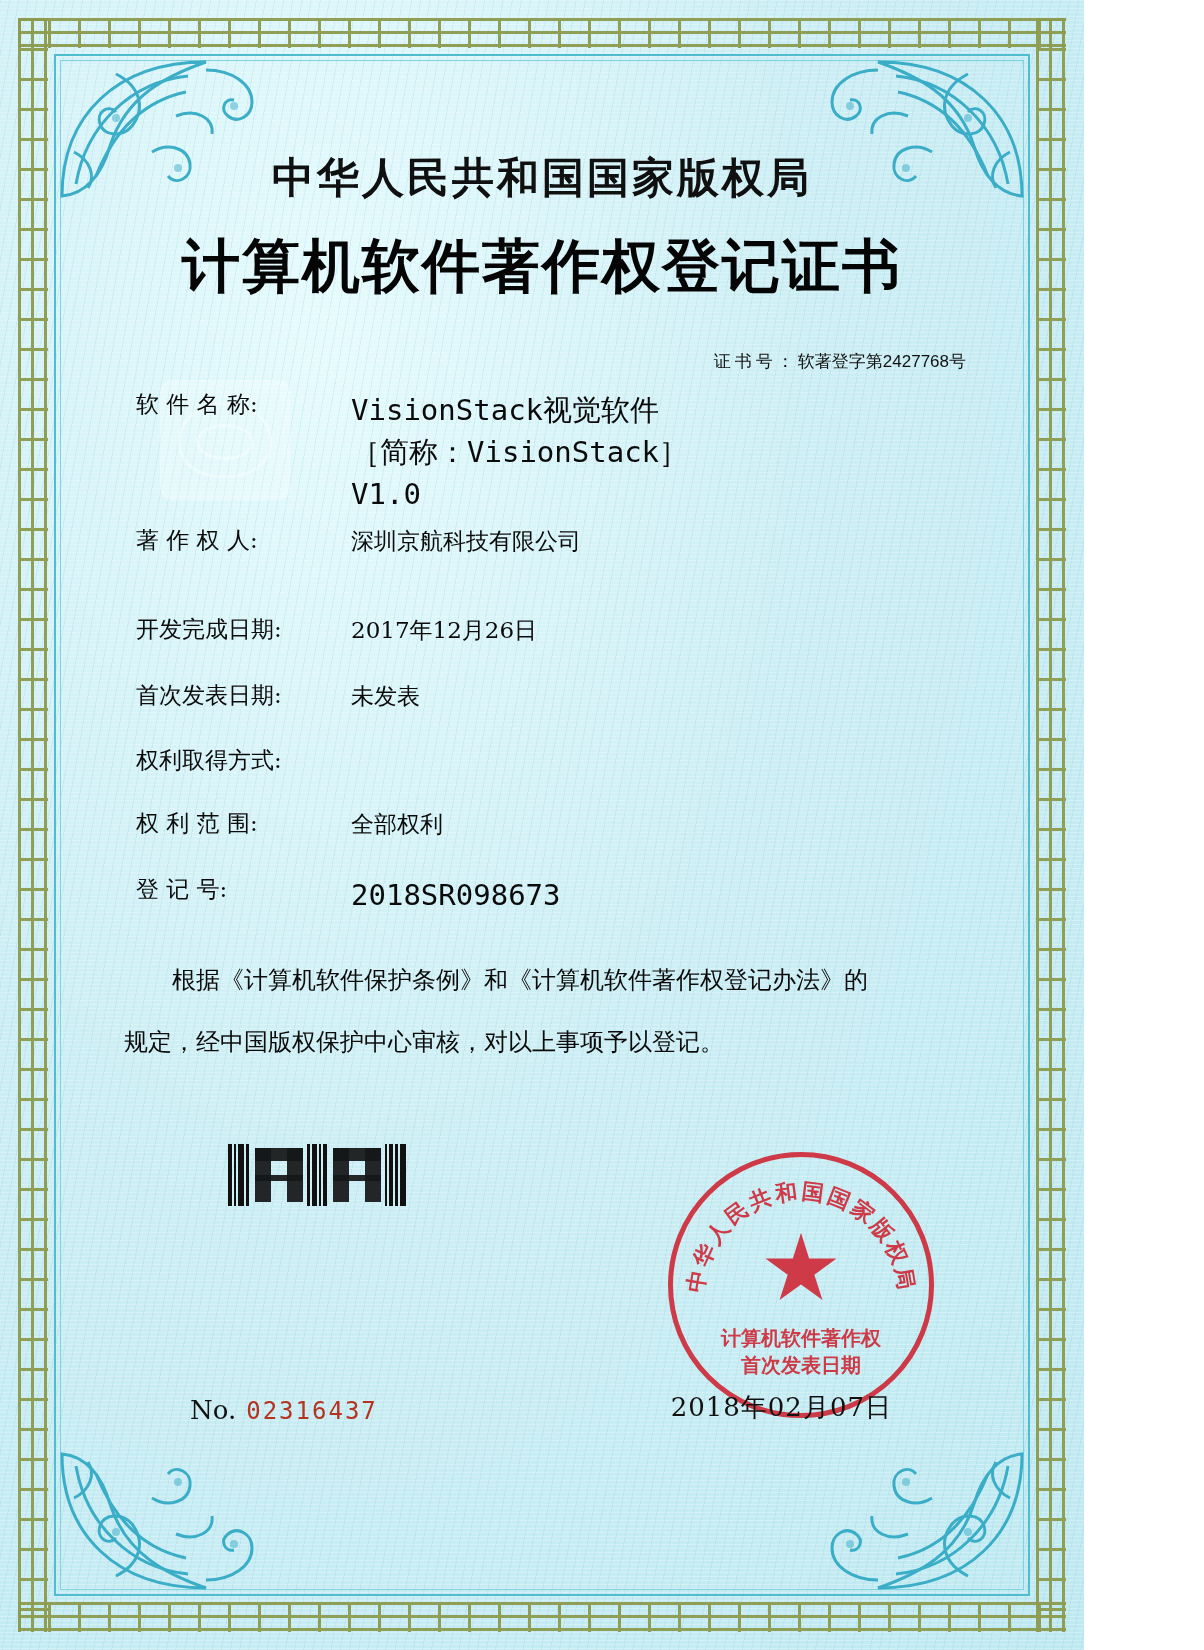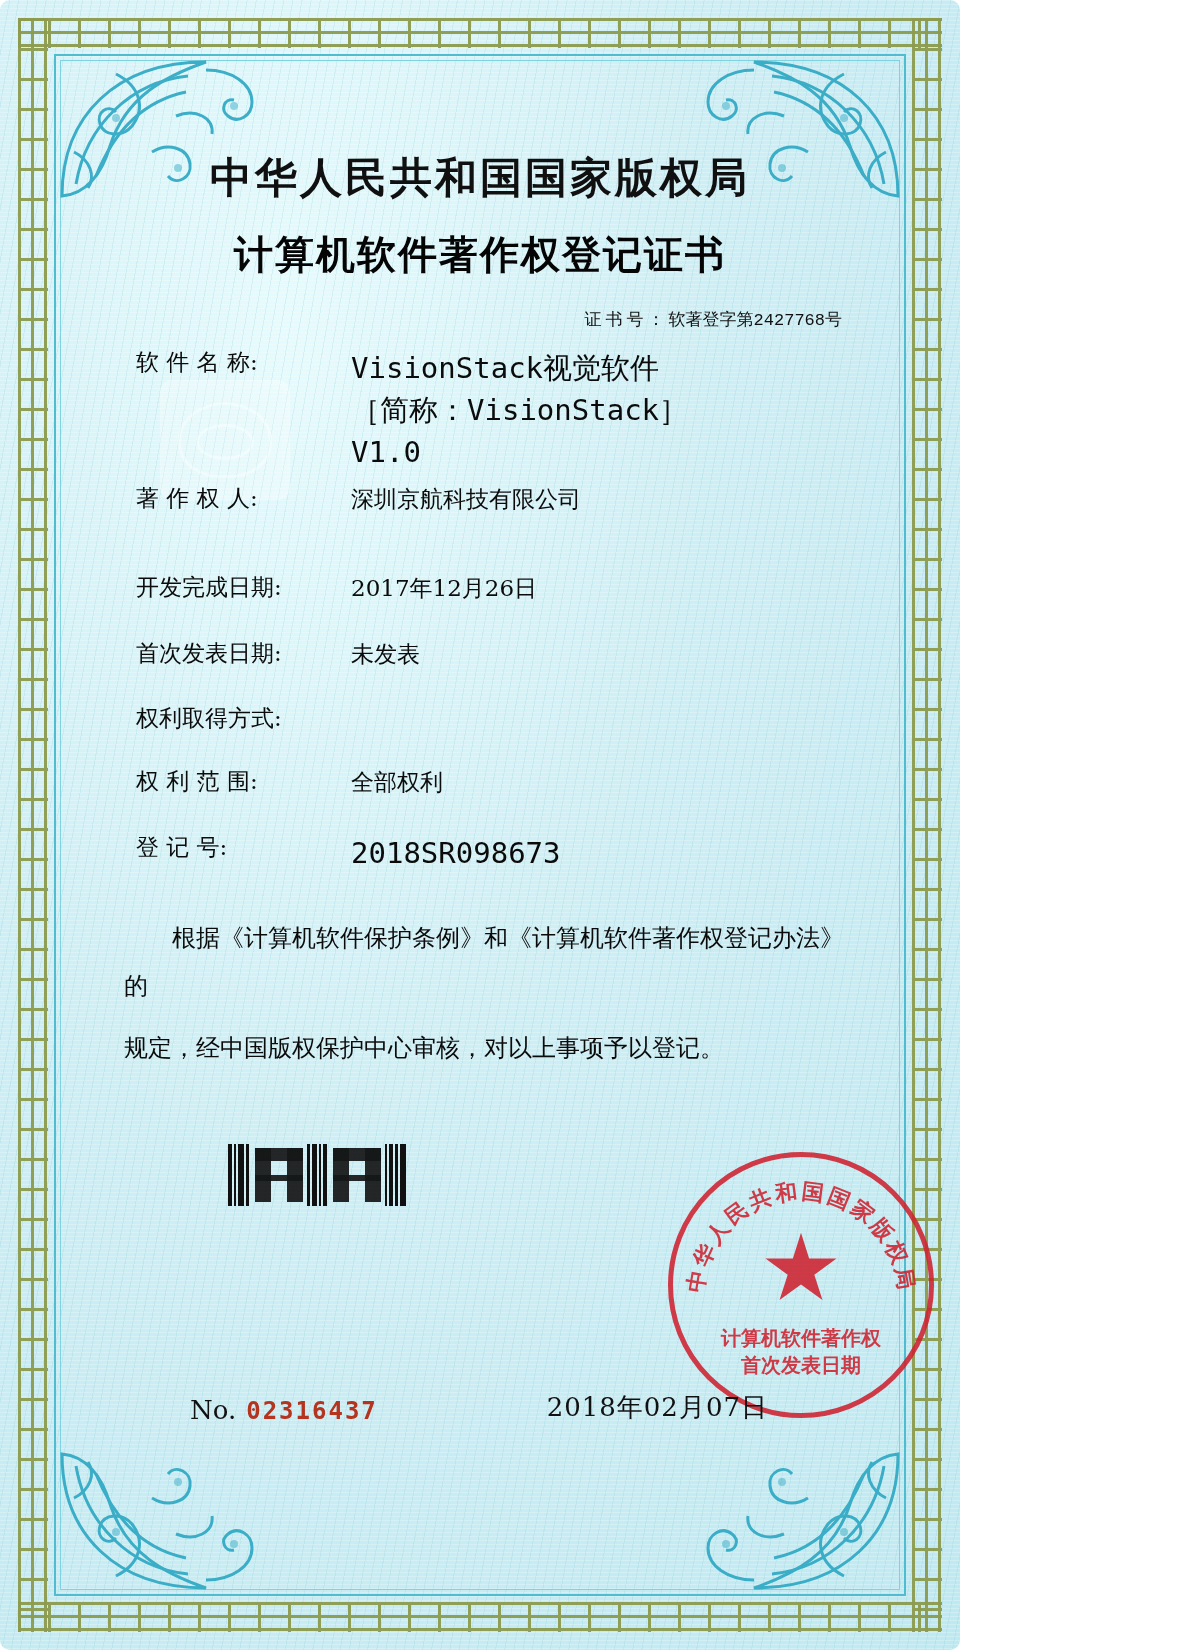--- a/index.html
+++ b/index.html
@@ -6,27 +6,26 @@
     margin: 0;
     padding: 0;
     background: #ffffff;
   }
   body {
     font-family: "DejaVu Sans", "Liberation Sans", sans-serif;
   }
 
   .page {
     position: relative;
-    width: 960px;
+    width: 1084px;
     height: 1650px;
     overflow: hidden;
     background: #cdeff3;
     background-image:
       radial-gradient(ellipse at 30% 20%, #e6fbfd 0%, #cdeef4 45%, #bfe9f1 100%);
-    border-radius: 10px;
   }
 
   
   .guilloche {
     position: absolute;
     inset: 0;
     background-image: repeating-linear-gradient(
       to bottom,
       rgba(255,255,255,0.45) 0px,
       rgba(255,255,255,0.45) 1px,
@@ -155,31 +154,31 @@
     font-family: "DejaVu Serif", "Liberation Serif", serif;
     font-weight: bold;
     font-size: 42px;
     letter-spacing: 3px;
     color: #101010;
   }
   .title-main {
     text-align: center;
     font-family: "DejaVu Serif", "Liberation Serif", serif;
     font-weight: bold;
-    font-size: 39px;
+    font-size: 58px;
     letter-spacing: 2px;
     color: #050505;
     margin-top: 22px;
   }
   .cert-no {
-    margin-top: 26px;
+    margin-top: 44px;
     text-align: right;
     font-size: 17px;
     color: #111;
-    font-family: Liberation Mono, monospace;
+    font-family: Liberation Sans, sans-serif;
     padding-right: 18px;
   }
   .cert-no .lbl { letter-spacing: 4px; }
   .cert-no .val { letter-spacing: 0px; }
 
   .fields {
     margin-top: 16px;
     padding-left: 36px;
   }
   .field-row {
@@ -293,21 +292,20 @@
     font-family: "DejaVu Serif", "Liberation Serif", serif;
     font-size: 26px;
     color: #111;
   }
   .footer-no .num {
     font-family: "DejaVu Sans Mono", "Liberation Mono", monospace;
     color: #b4341f;
     letter-spacing: 2px;
     margin-left: 10px;
     font-size: 24px;
-    font-weight: bold;
   }
   .footer-date {
     position: absolute;
     right: 192px;
     bottom: 225px;
     font-family: "DejaVu Serif", "Liberation Serif", serif;
     font-size: 26px;
     color: #111;
     letter-spacing: 1px;
   }

